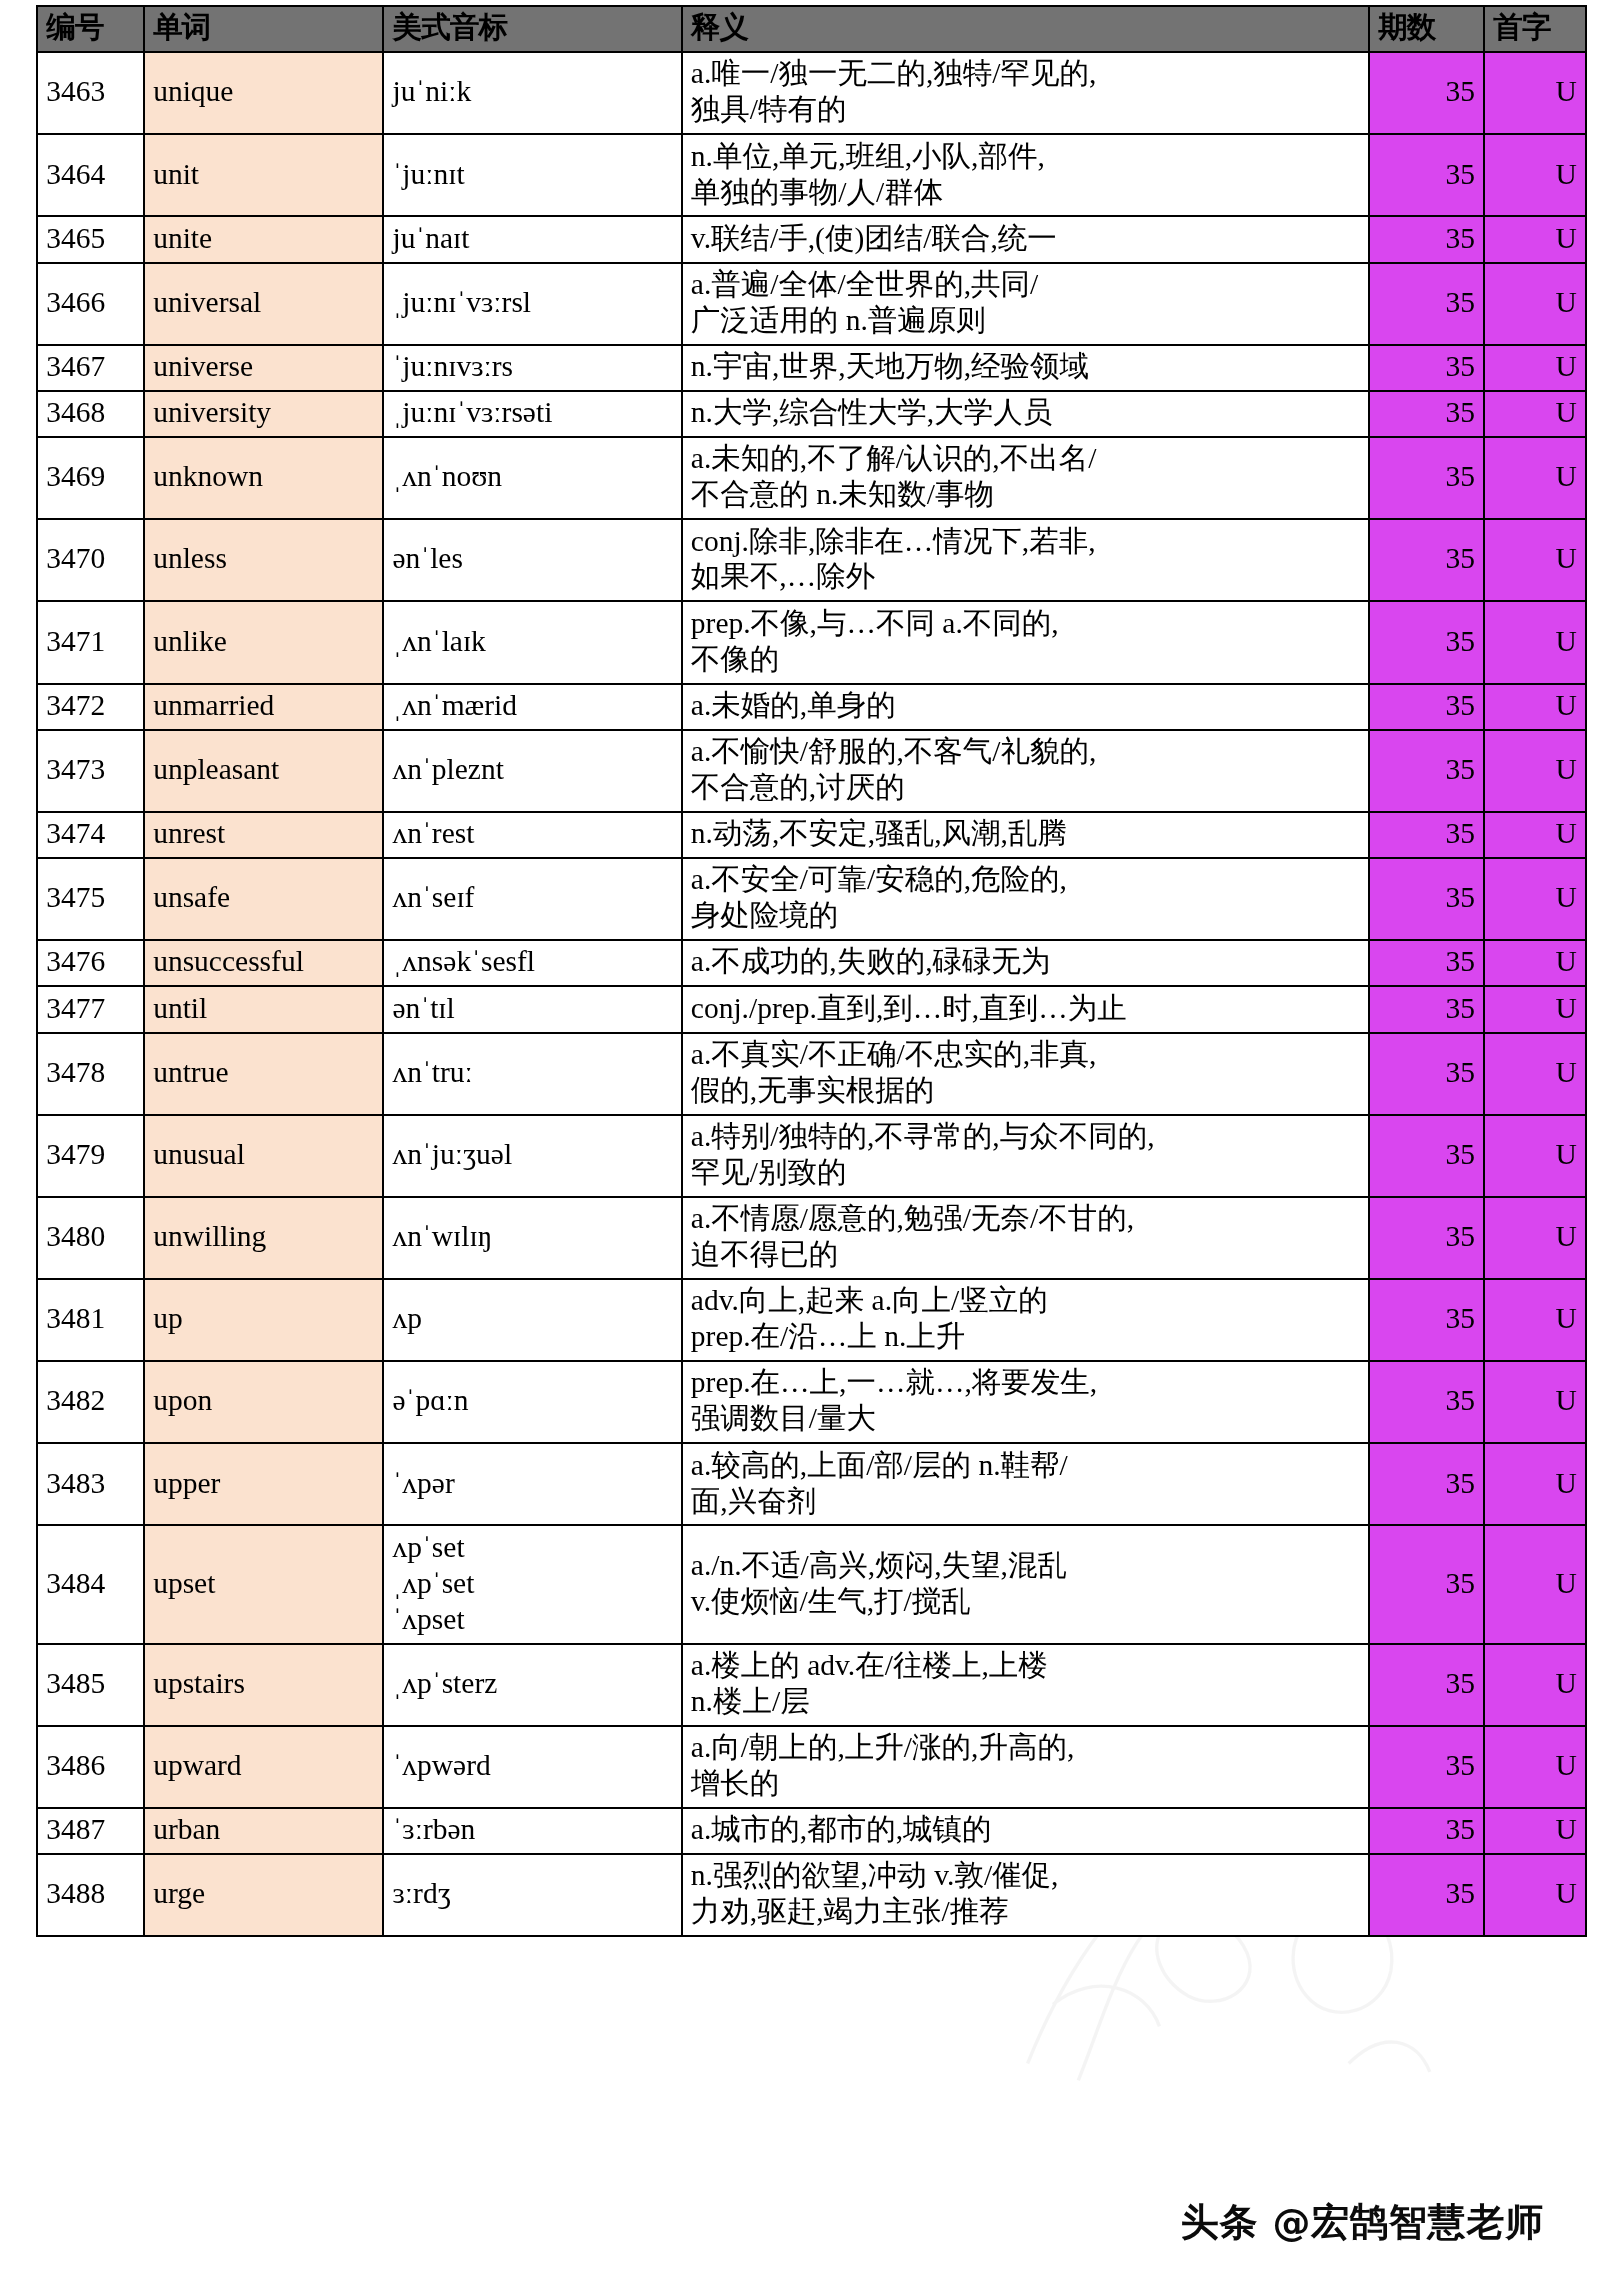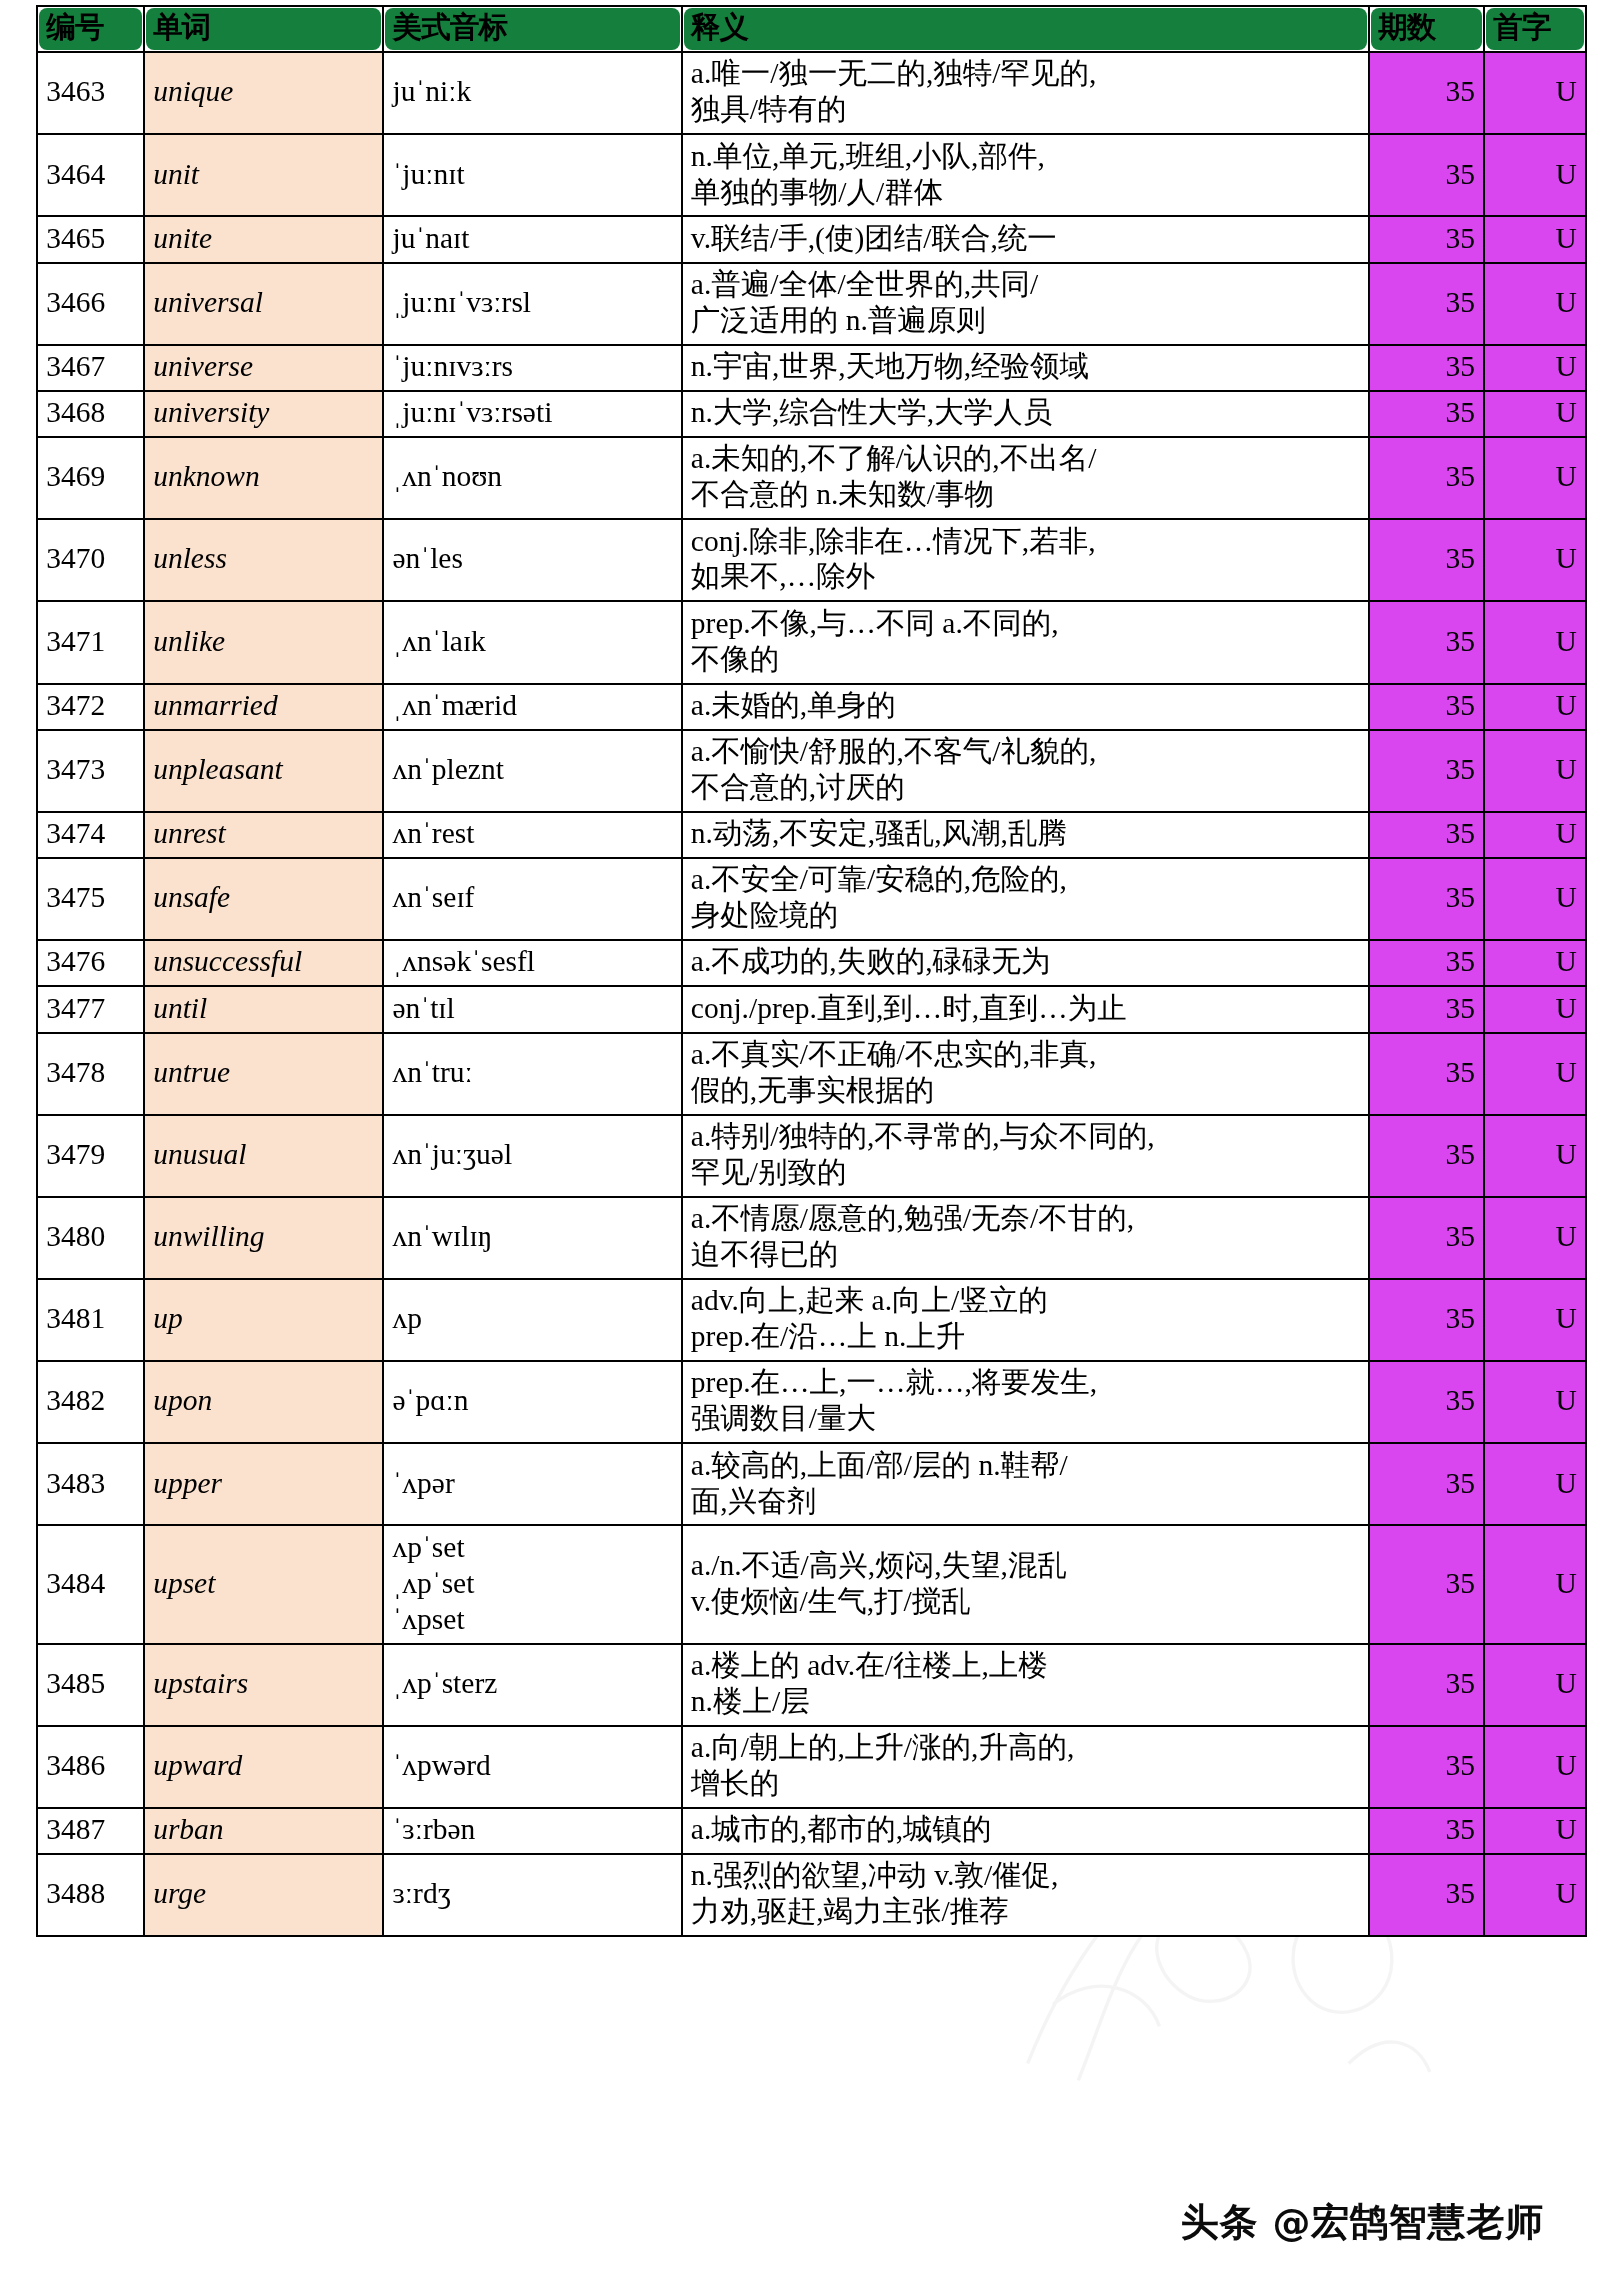--- a/index.html
+++ b/index.html
@@ -33,29 +33,28 @@
   table.vocab td {
     border: 2.5px solid #000000;
     padding: 3.3px 8.2px 4.9px 8.2px;
     vertical-align: middle;
     font-size: 29.5px;
     line-height: 1.22;
     color: #000000;
     background-clip: padding-box;
   }
   thead th {
-    background: #15803d;
+    background: #737373;
     font-family: "DejaVu Sans", "Liberation Sans", sans-serif;
     font-weight: bold;
     font-size: 30px;
     text-align: left;
     padding-top: 1.6px;
     padding-bottom: 3.3px;
     letter-spacing: -0.8px;
-    border-radius: 10px;
   }
   th.c-id, td.c-id     { width: 85px; }
   th.c-word, td.c-word { width: 213px; }
   th.c-ipa, td.c-ipa   { width: 270px; }
   th.c-def, td.c-def   { width: 646px; }
   th.c-per, td.c-per   { width: 93px; }
   th.c-ini, td.c-ini   { width: 80px; margin-left: 28px; }
 
   th.c-id  { text-align: left; padding-left: 4.9px; padding-right: 1.6px; }
   th.c-per { text-align: left; padding-left: 6.5px; padding-right: 3.3px; }
@@ -64,21 +63,20 @@
   td.c-id {
     text-align: left;
     padding-left: 11.5px;
     font-size: 29px;
     background: #ffffff;
   }
   td.c-word {
     background: #fbe2cf;
     font-size: 33px;
     padding-left: 11.5px;
-    font-style: italic;
   }
   td.c-ipa {
     background: #ffffff;
     font-size: 31px;
     padding-left: 14.7px;
     white-space: pre-line;
     line-height: 1.18;
     margin-top: 32px;
   }
   td.c-def {

